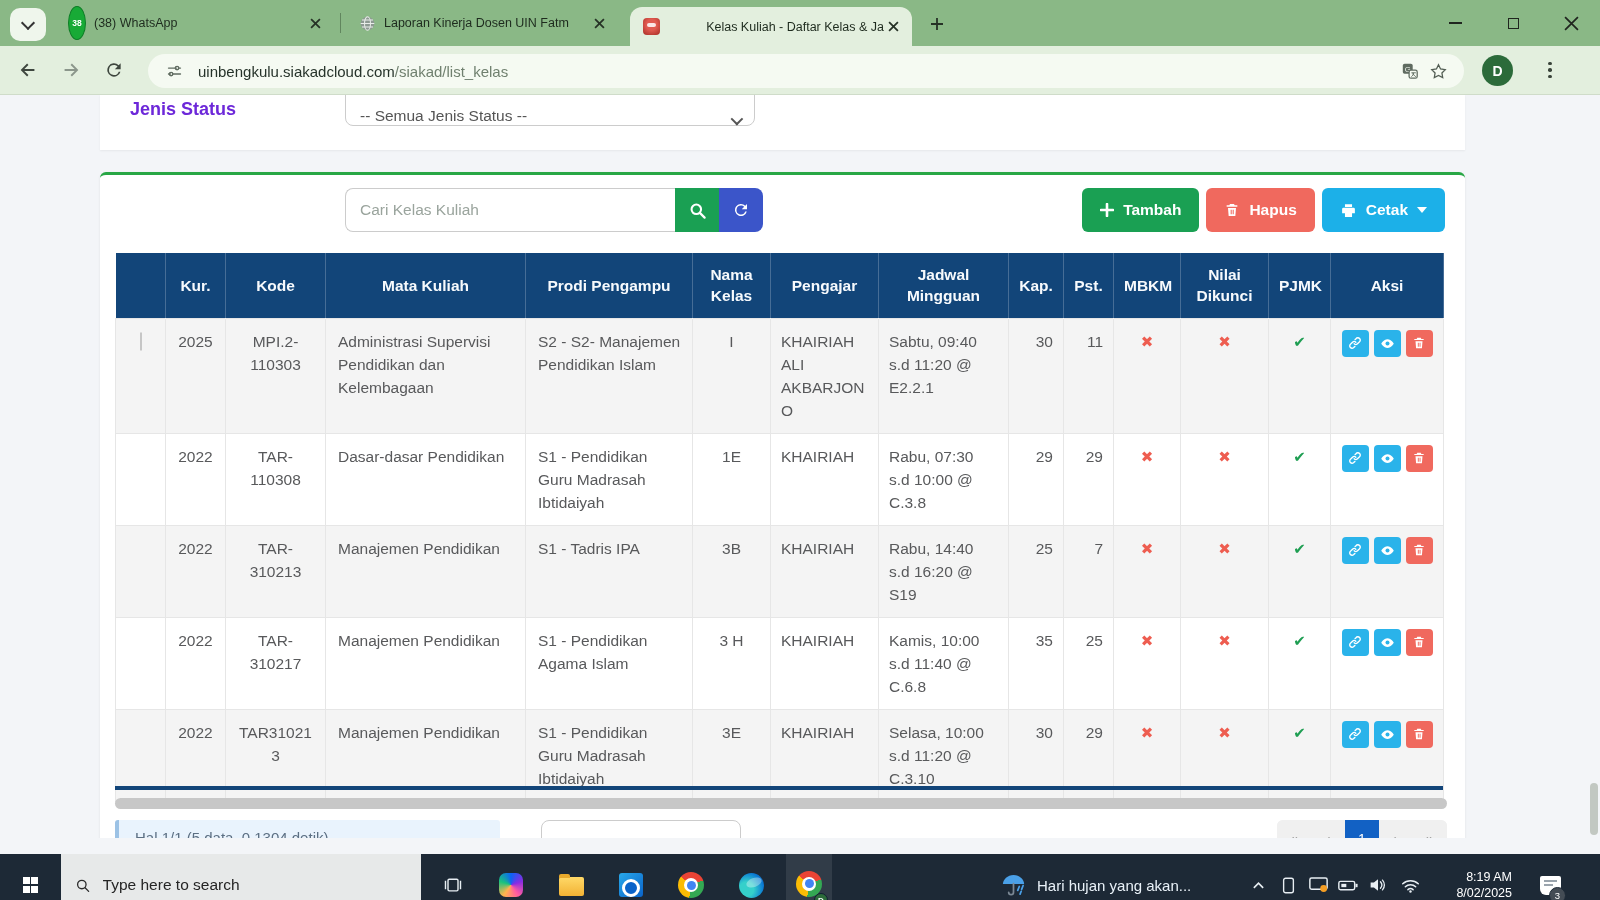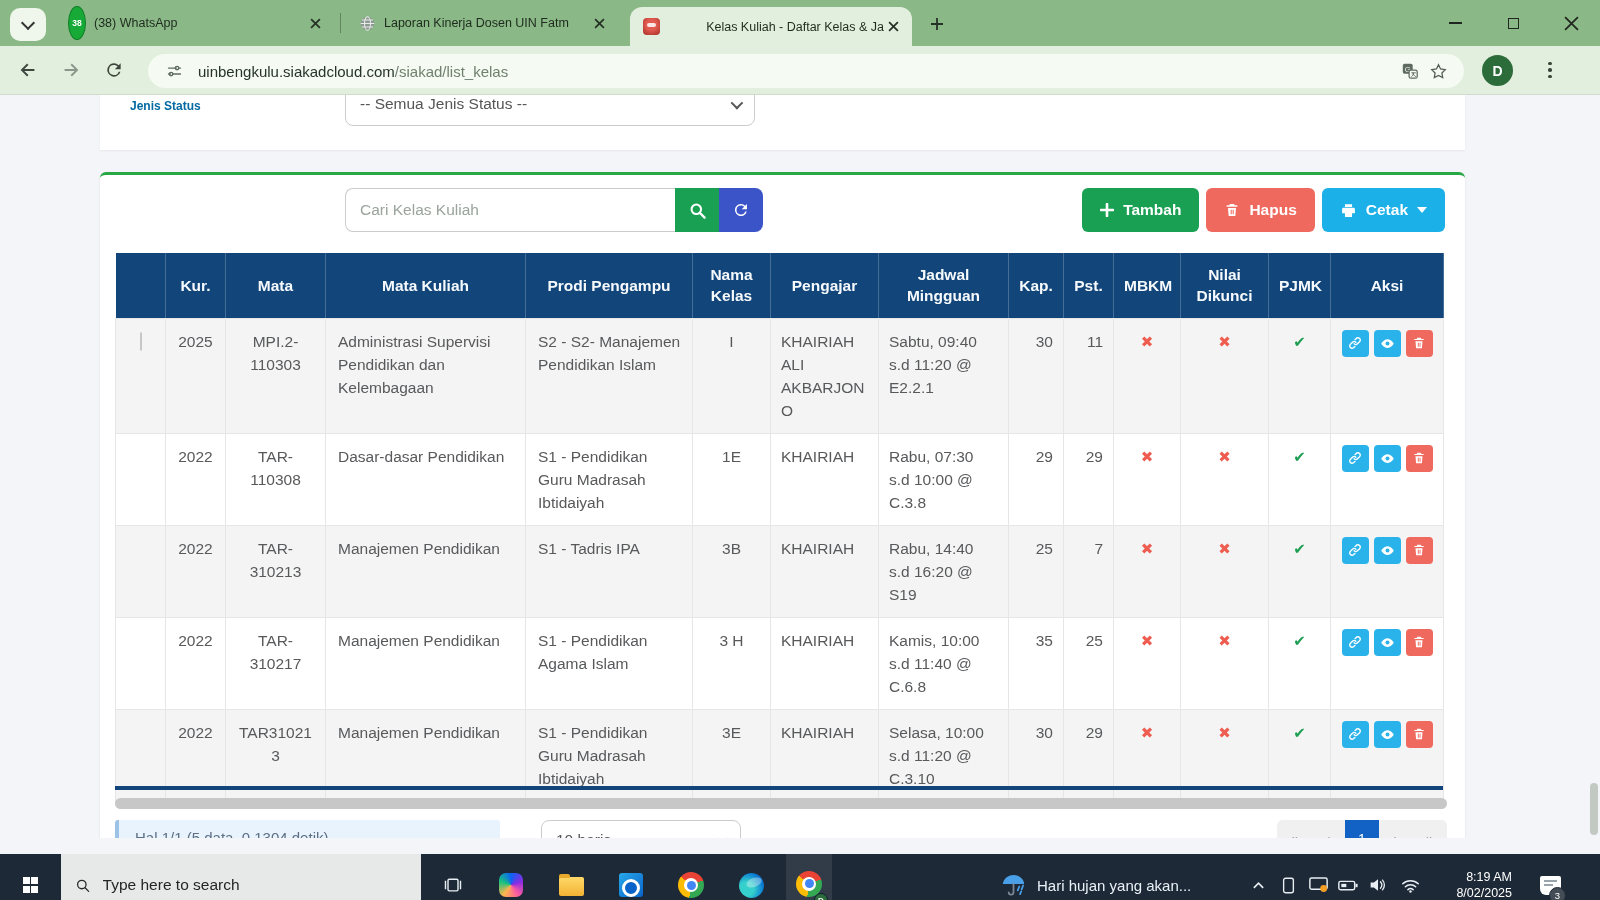--- a/index.html
+++ b/index.html
@@ -42,22 +42,22 @@
   .avatar { position:absolute; left:1482px; top:9px; width:31px; height:31px; border-radius:50%; background:#2c6b3a;
     color:#fff; font-size:14px; font-weight:bold; display:flex; align-items:center; justify-content:center; }
   .menu-dots { position:absolute; left:1534px; top:8px; width:32px; height:32px; display:flex; flex-direction:column;
     align-items:center; justify-content:center; gap:3px; }
   .menu-dots i { width:3.5px; height:3.5px; border-radius:50%; background:#3a443a; }
 
   
   .content { position:absolute; top:95px; left:0; width:1600px; height:743px; background:#f3f5f8; overflow:hidden; }
   .filter-card { position:absolute; left:100px; top:0; width:1365px; height:55px; background:#fff; overflow:hidden;
     box-shadow:0 1px 2px rgba(0,0,0,.06); }
-  .filter-label { position:absolute; left:30px; top:4px; font-size:12px; font-weight:bold; color:#0369a1; }
-  .select-box { background:#fff; border:1px solid #ccc; border-radius:8px; display:flex; align-items:center;
+  .filter-label { position:absolute; left:30px; top:4px; font-size:18px; font-weight:bold; color:#6d28d9; }
+  .select-box { background:#fff; border:1px solid #ccc; border-radius:8px; display:flex; align-items:flex-end;
     padding:0 14px; font-size:15.5px; color:#555; }
   .select-box .chev { margin-left:auto; width:9px; height:9px; border-right:2px solid #555; border-bottom:2px solid #555;
     transform:rotate(45deg) translateY(-2px); }
   .filter-select { position:absolute; left:245px; top:-13px; width:410px; height:44px; }
 
   .main-card { position:absolute; left:100px; top:77px; width:1365px; height:720px; background:#fff;
     border-top:3px solid #28a745; border-radius:6px; box-shadow:0 1px 3px rgba(0,0,0,.08); }
   .scope-select { position:absolute; left:14px; top:13px; width:185px; height:44px; }
   .search-wrap { position:absolute; left:245px; top:13px; height:44px; display:flex; }
   .search-input { width:330px; height:44px; border:1px solid #ccc; border-right:none; border-radius:8px 0 0 8px;
@@ -323,21 +323,21 @@
             <col style="width:50px">
             <col style="width:67px">
             <col style="width:88px">
           <col style="width:62px">
             <col style="width:113px">
         </colgroup>
         <thead>
             <tr>
               <th><span class="hdr-cb"></span></th>
               <th>Kur.</th>
-              <th>Mata</th>
+              <th>Kode</th>
               <th>Mata Kuliah</th>
               <th>Prodi Pengampu</th>
               <th>Nama Kelas</th>
               <th>Pengajar</th>
               <th>Jadwal Mingguan</th>
               <th>Kap.</th>
               <th>Pst.</th>
               <th>MBKM</th>
               <th>Nilai Dikunci</th>
               <th>PJMK</th>

